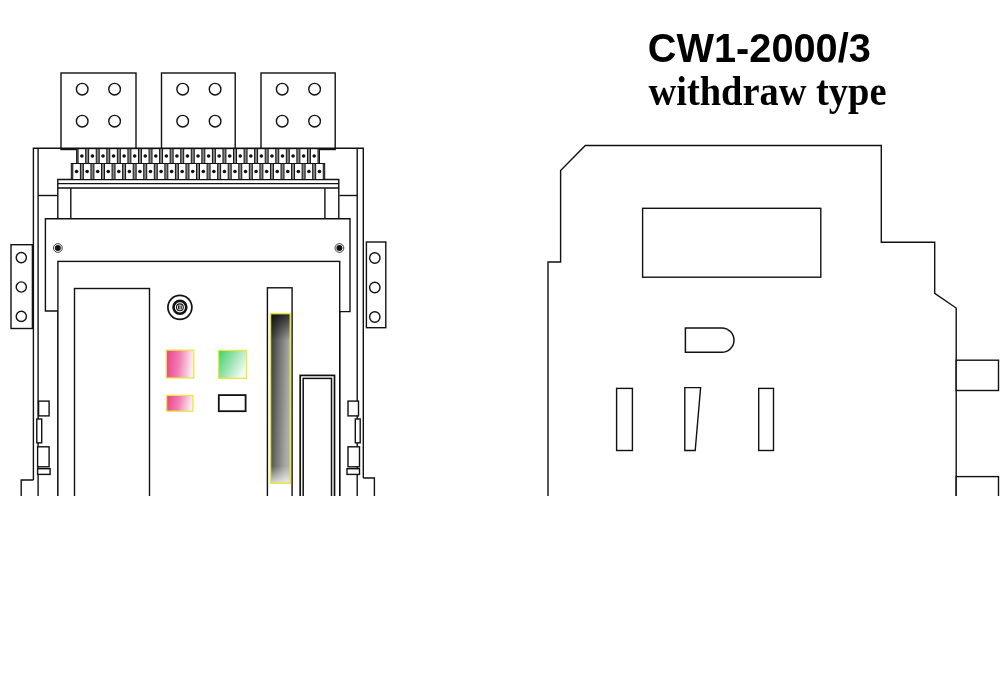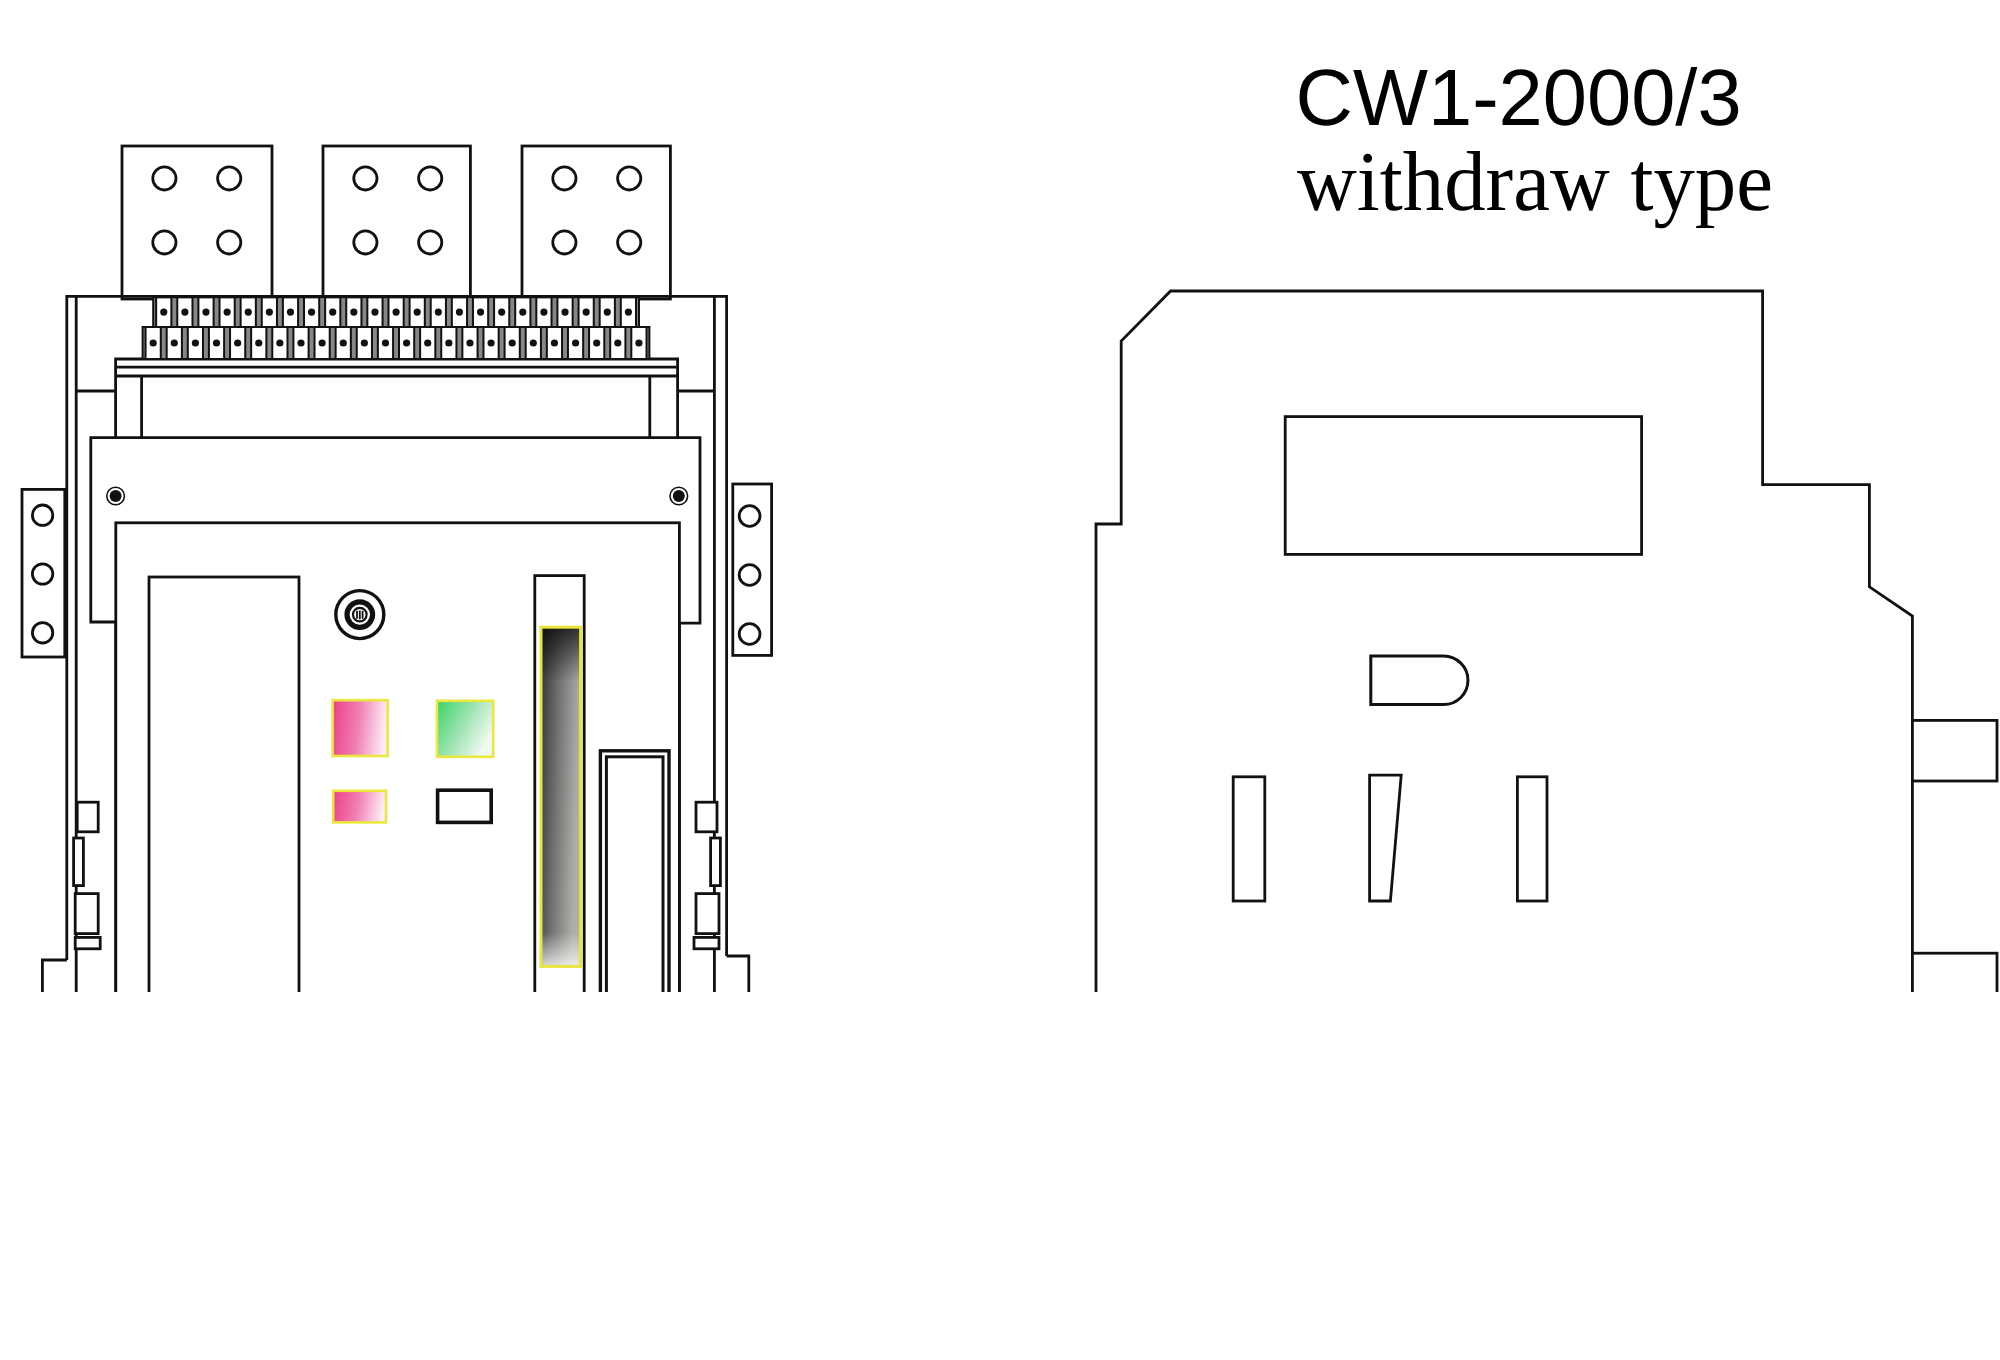--- a/index.html
+++ b/index.html
@@ -1,17 +1,17 @@
 <!DOCTYPE html>
 <html><head>
 <meta charset="utf-8">
 <title>CW1-2000/3 withdraw type</title>
 <style>
 html,body{margin:0;padding:0;background:#ffffff;}
-#page{width:1000px;height:496px;position:relative;overflow:hidden;}
+#page{width:1000px;height:496px;position:relative;overflow:hidden;font-weight:bold;}
 </style>
 </head>
 <body>
 <div id="page">
 <svg width="1000" height="680" viewBox="0 0 1000 680" xmlns="http://www.w3.org/2000/svg">
 <defs>
 <linearGradient id="gpink" x1="0" y1="0" x2="1" y2="0.1">
 <stop offset="0" stop-color="#ec3f87"></stop>
           <stop offset="0.5" stop-color="#f07fb4"></stop>
           <stop offset="1" stop-color="#fdeef6"></stop>

